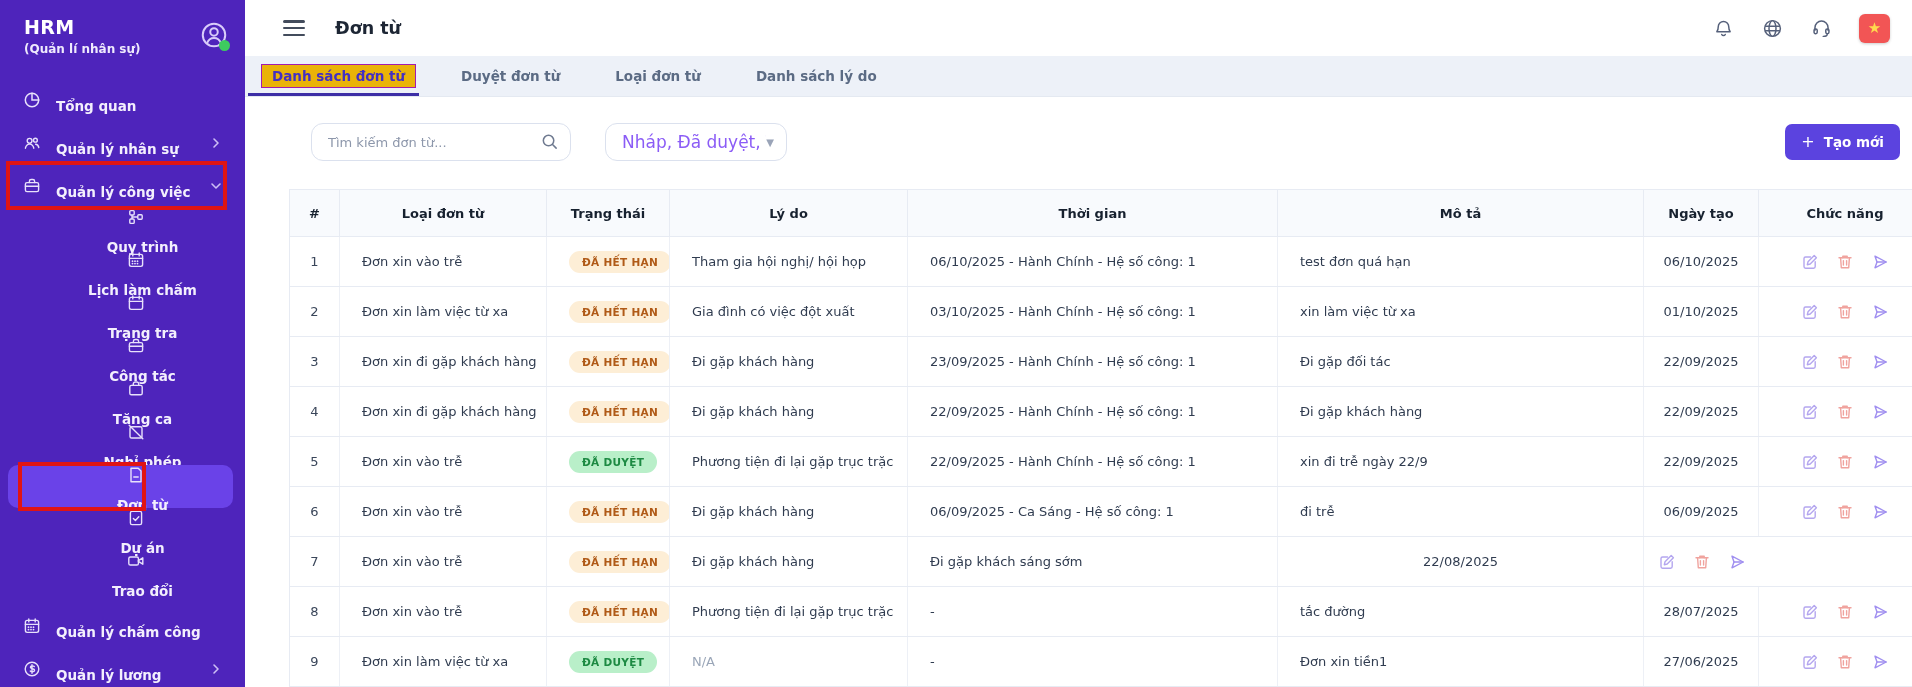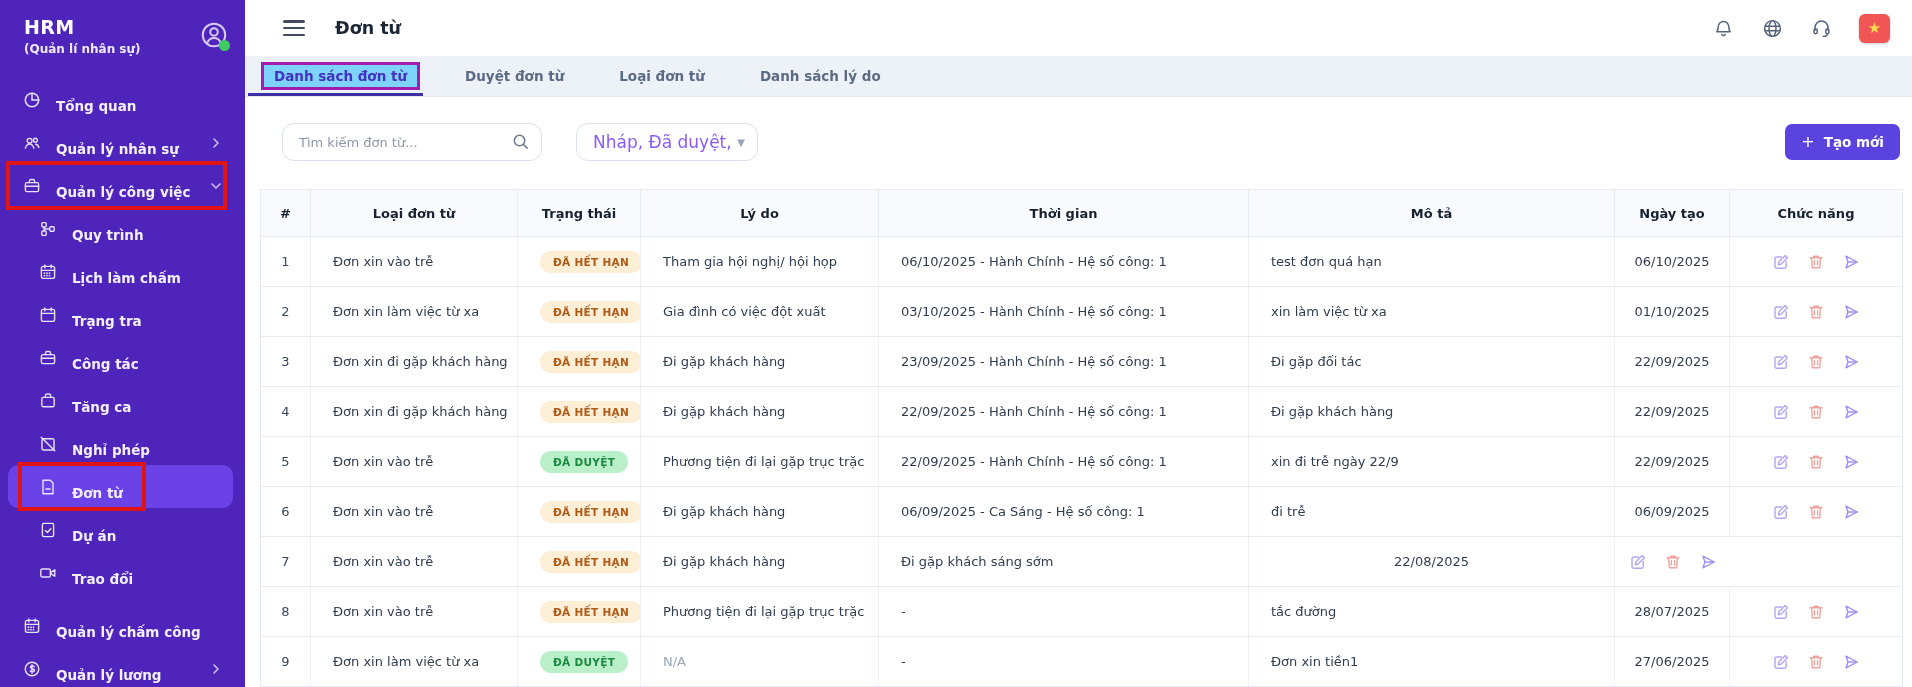--- a/index.html
+++ b/index.html
@@ -10,21 +10,21 @@
   
   .sidebar { width:245px; height:100%; background:#4e24bb; color:#fff; flex:0 0 245px; position:relative; }
   .sidebar-head { position:relative; padding:16px 20px 6px 24px; }
   .hrm-title { font-size:19px; font-weight:bold; letter-spacing:.3px; }
   .hrm-sub { font-size:12px; font-weight:600; margin-top:4px; color:#efeafd; }
   .profile { position:absolute; right:16px; top:20px; width:30px; height:30px; color:#d9ccfa; }
   .profile svg { width:30px; height:30px; }
   .profile .dot { position:absolute; right:-1px; bottom:-1px; width:11px; height:11px; border-radius:50%; background:#3ecb5f; }
   .nav { margin-top:16px; }
   .nav-item { position:relative; height:43px; margin:0 12px 0 8px; border-radius:10px; display:flex; align-items:center; padding-left:14px; cursor:pointer; }
-  .nav-item.sub { padding-left:30px; }
+  .nav-item.sub { padding-left:30px;flex-direction:column; }
   .nav-item.active { background:#6a42e8; }
   .nav-item.group-gap { margin-top:10px; }
   .nav-ico { width:20px; height:20px; display:flex; align-items:center; justify-content:center; color:#e8e1fb; flex:0 0 20px; }
   .nav-ico svg { width:18px; height:18px; }
   .nav-label { margin-left:14px; font-size:13.5px; font-weight:600; color:#f3effd; white-space:nowrap;margin-top:12px; }
   .chev { margin-left:auto; margin-right:10px; color:#cdbef5; display:flex; }
   .chev svg { width:14px; height:14px; }
   .red-frame { position:absolute; border:4px solid #e01414; z-index:5; pointer-events:none; }
   .rf-full { left:-2px; right:6px; top:-3px; bottom:-3px; }
   .rf-small { left:10px; width:128px; top:-3px; bottom:-3px; }
@@ -37,25 +37,25 @@
   .page-title { margin-left:30px; font-size:17.5px; font-weight:bold; color:#1d2634; }
   .top-icons { margin-left:auto; margin-right:22px; display:flex; align-items:center; gap:27px; }
   .tico { width:22px; height:22px; color:#55607a; cursor:pointer; display:flex; align-items:center; justify-content:center; }
   .tico svg { width:21px; height:21px; }
   .flag { width:31px; height:29px; border-radius:6px; background:#f25555; color:#ffd84d; font-size:15px; display:flex; align-items:center; justify-content:center; box-shadow:0 1px 3px rgba(0,0,0,.2); cursor:pointer; }
 
   
   .tabbar { height:41px; background:#edf1f8; display:flex; align-items:stretch; padding-left:16px; border-bottom:1px solid #e4e9f1; flex:0 0 41px; }
   .tab { position:relative; display:flex; align-items:center; margin-right:35px; cursor:pointer; }
   .tab-label { font-size:13.5px; font-weight:600; color:#5b6b84; padding:3px 10px; }
-  .tab.active .tab-label { color:#4430c2; border:3px solid #a21caf; background:#7dd3fc; }
+  .tab.active .tab-label { color:#4430c2; border:1px solid #a21caf; background:#eab308; }
   .tab.active::after { content:""; position:absolute; left:-13px; right:-3px; bottom:0; height:3px; background:#3d2fa6; }
 
   
-  .content { flex:1; background:#fff; padding:0 12px 1px 15px; min-width:0; }
+  .content { flex:1; background:#fff; padding:0 12px 1px 15px; min-width:0;margin-left:29px; }
   .filters { display:flex; align-items:center; margin-top:26px; padding-left:22px; }
   .searchbox { position:relative; width:260px; }
   .searchbox input { width:260px; height:38px; border:1px solid #dbe1ee; border-radius:12px; padding:0 38px 0 16px; font-size:13px; color:#3a465a; outline:none; font-family:inherit; background:#fff; }
   .searchbox input::placeholder { color:#8d97ab; }
   .searchbox .sico { position:absolute; right:12px; top:9px; width:19px; height:19px; color:#6f7a90; }
   .dropdown { margin-left:34px; width:182px; height:38px; border:1px solid #dbe1ee; border-radius:12px; display:flex; align-items:center; padding:0 12px 0 16px; cursor:pointer; background:#fff; }
   .dropdown .dd-val { font-size:17px; color:#8b5cf6; white-space:nowrap; overflow:hidden; }
   .dropdown .caret { margin-left:auto; color:#9aa4b8; font-size:10px; }
   .btn-create { margin-left:auto; height:36px; background:#5b43df; color:#fff; border:none; border-radius:7px; display:flex; align-items:center; gap:9px; padding:0 16px; font-size:13.5px; font-weight:600; cursor:pointer; font-family:inherit; }
   .btn-create .plus { font-size:16px; font-weight:400; line-height:1; }

